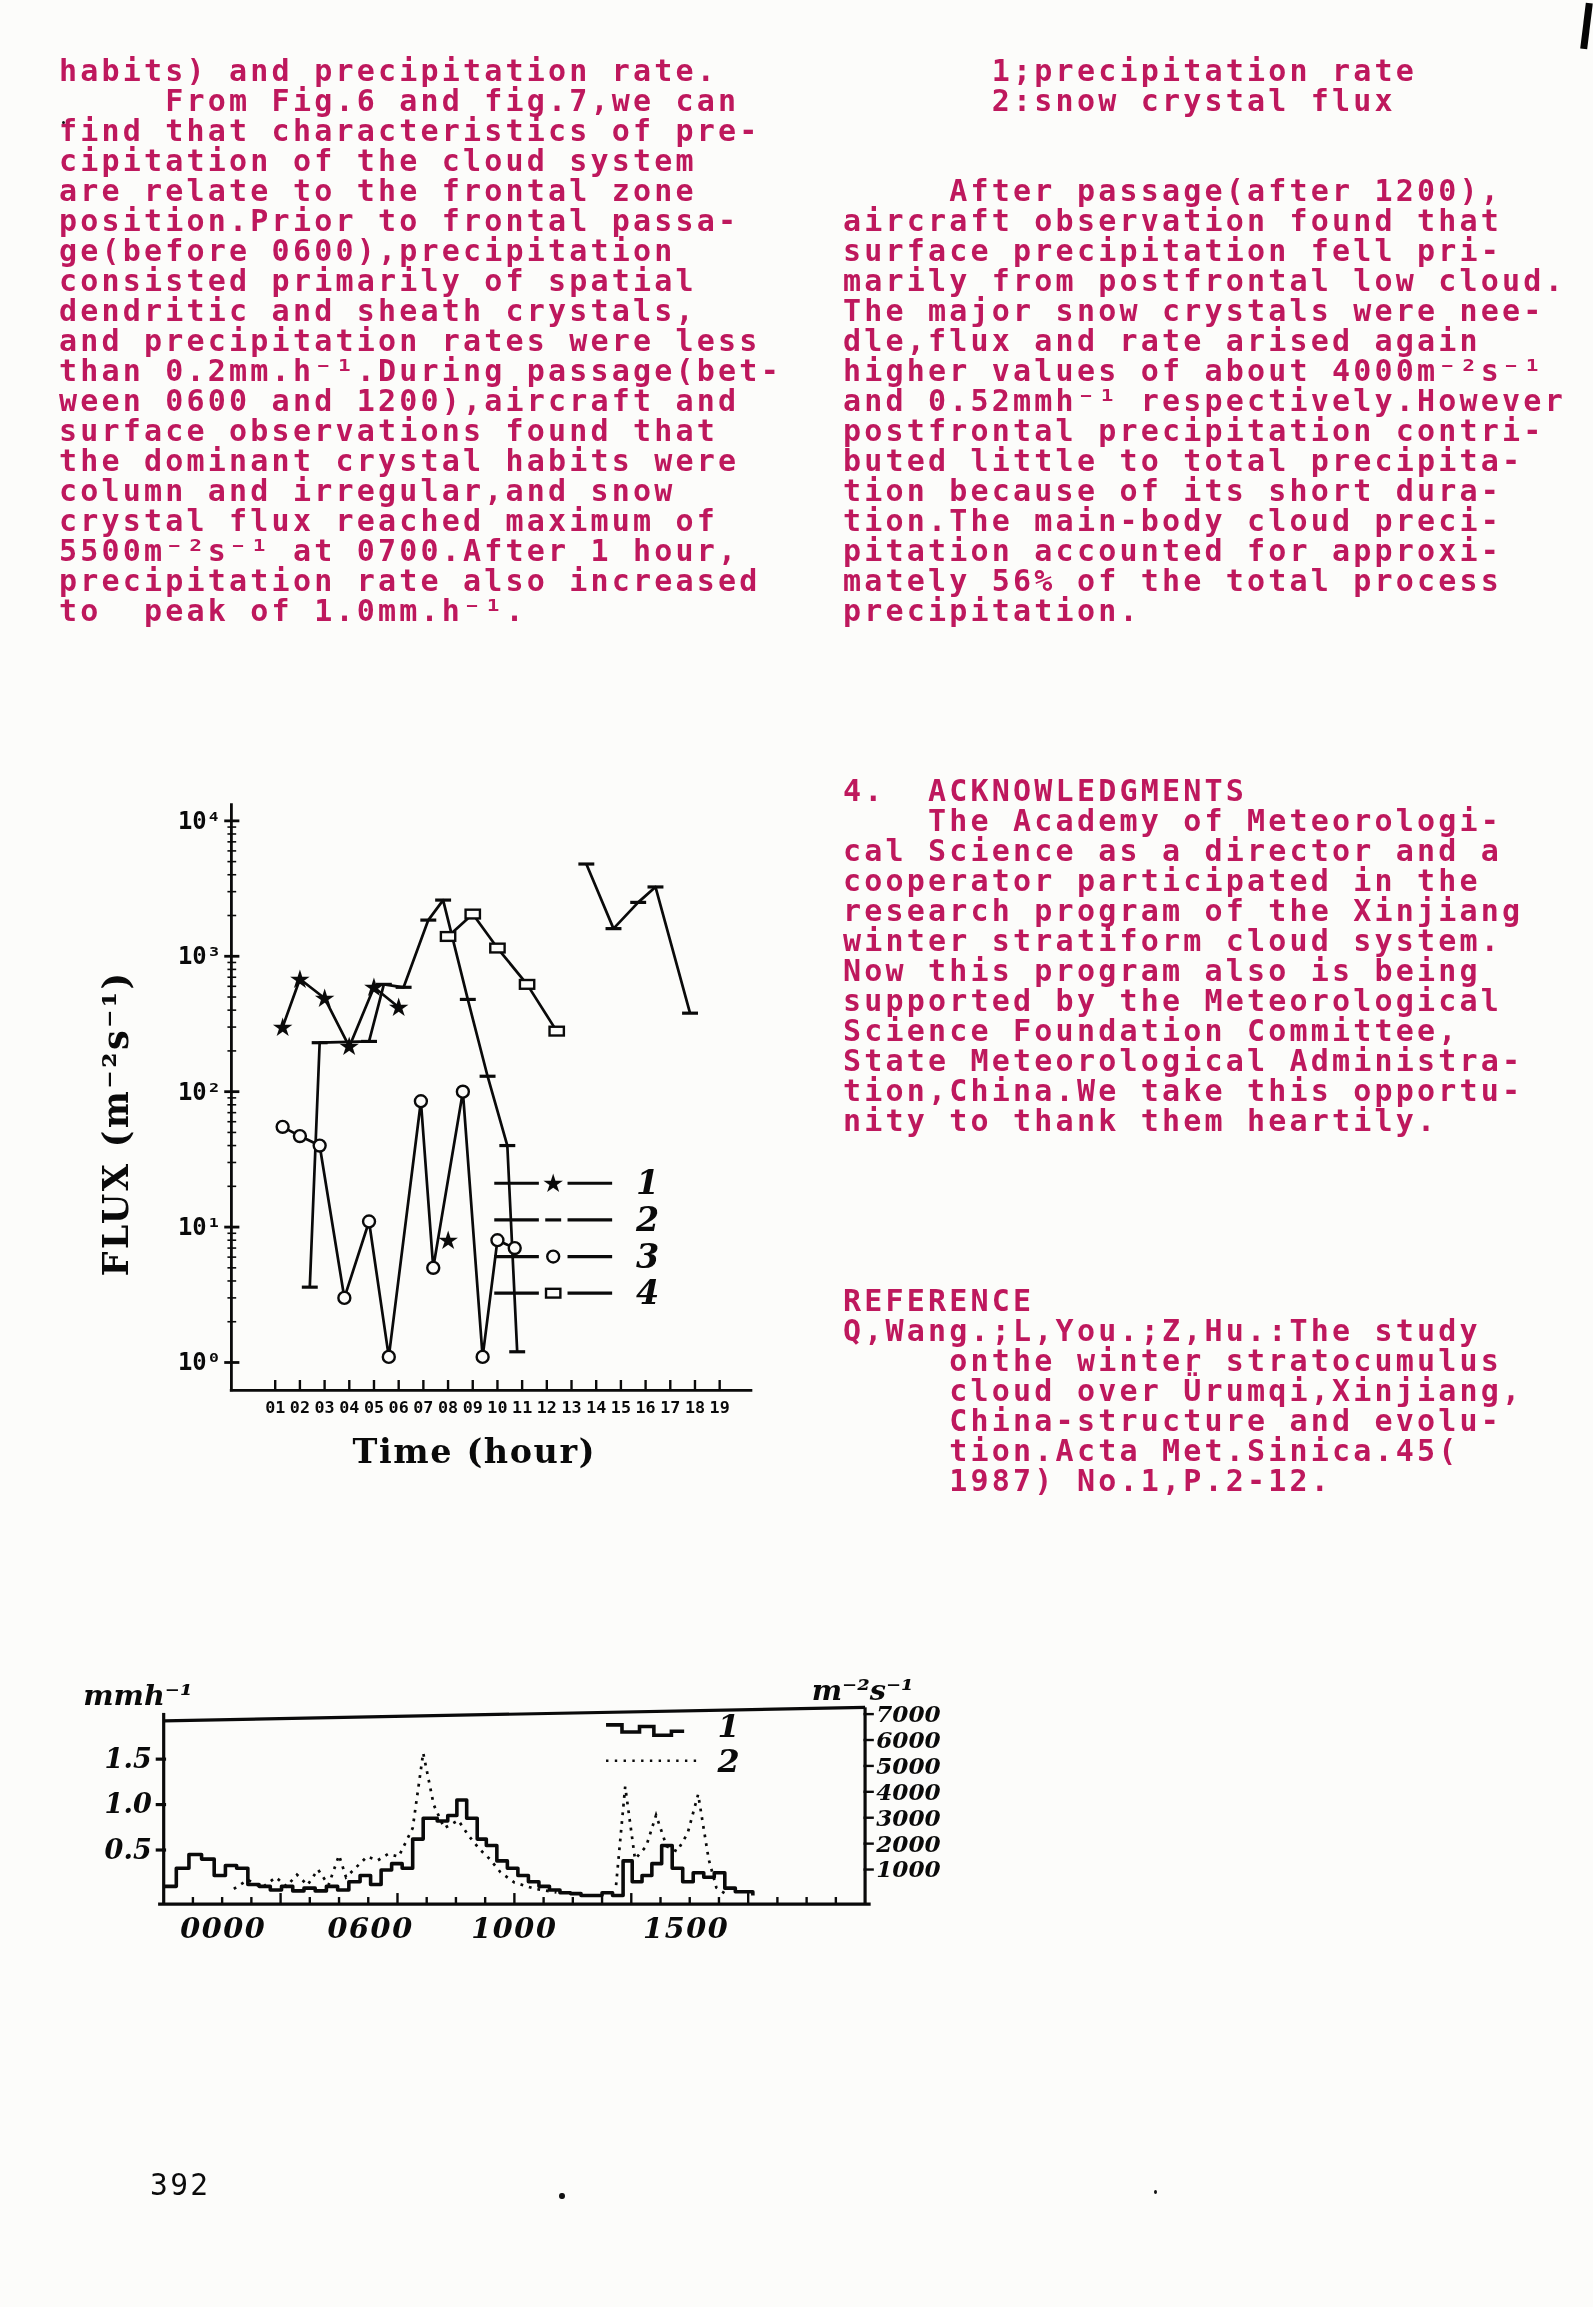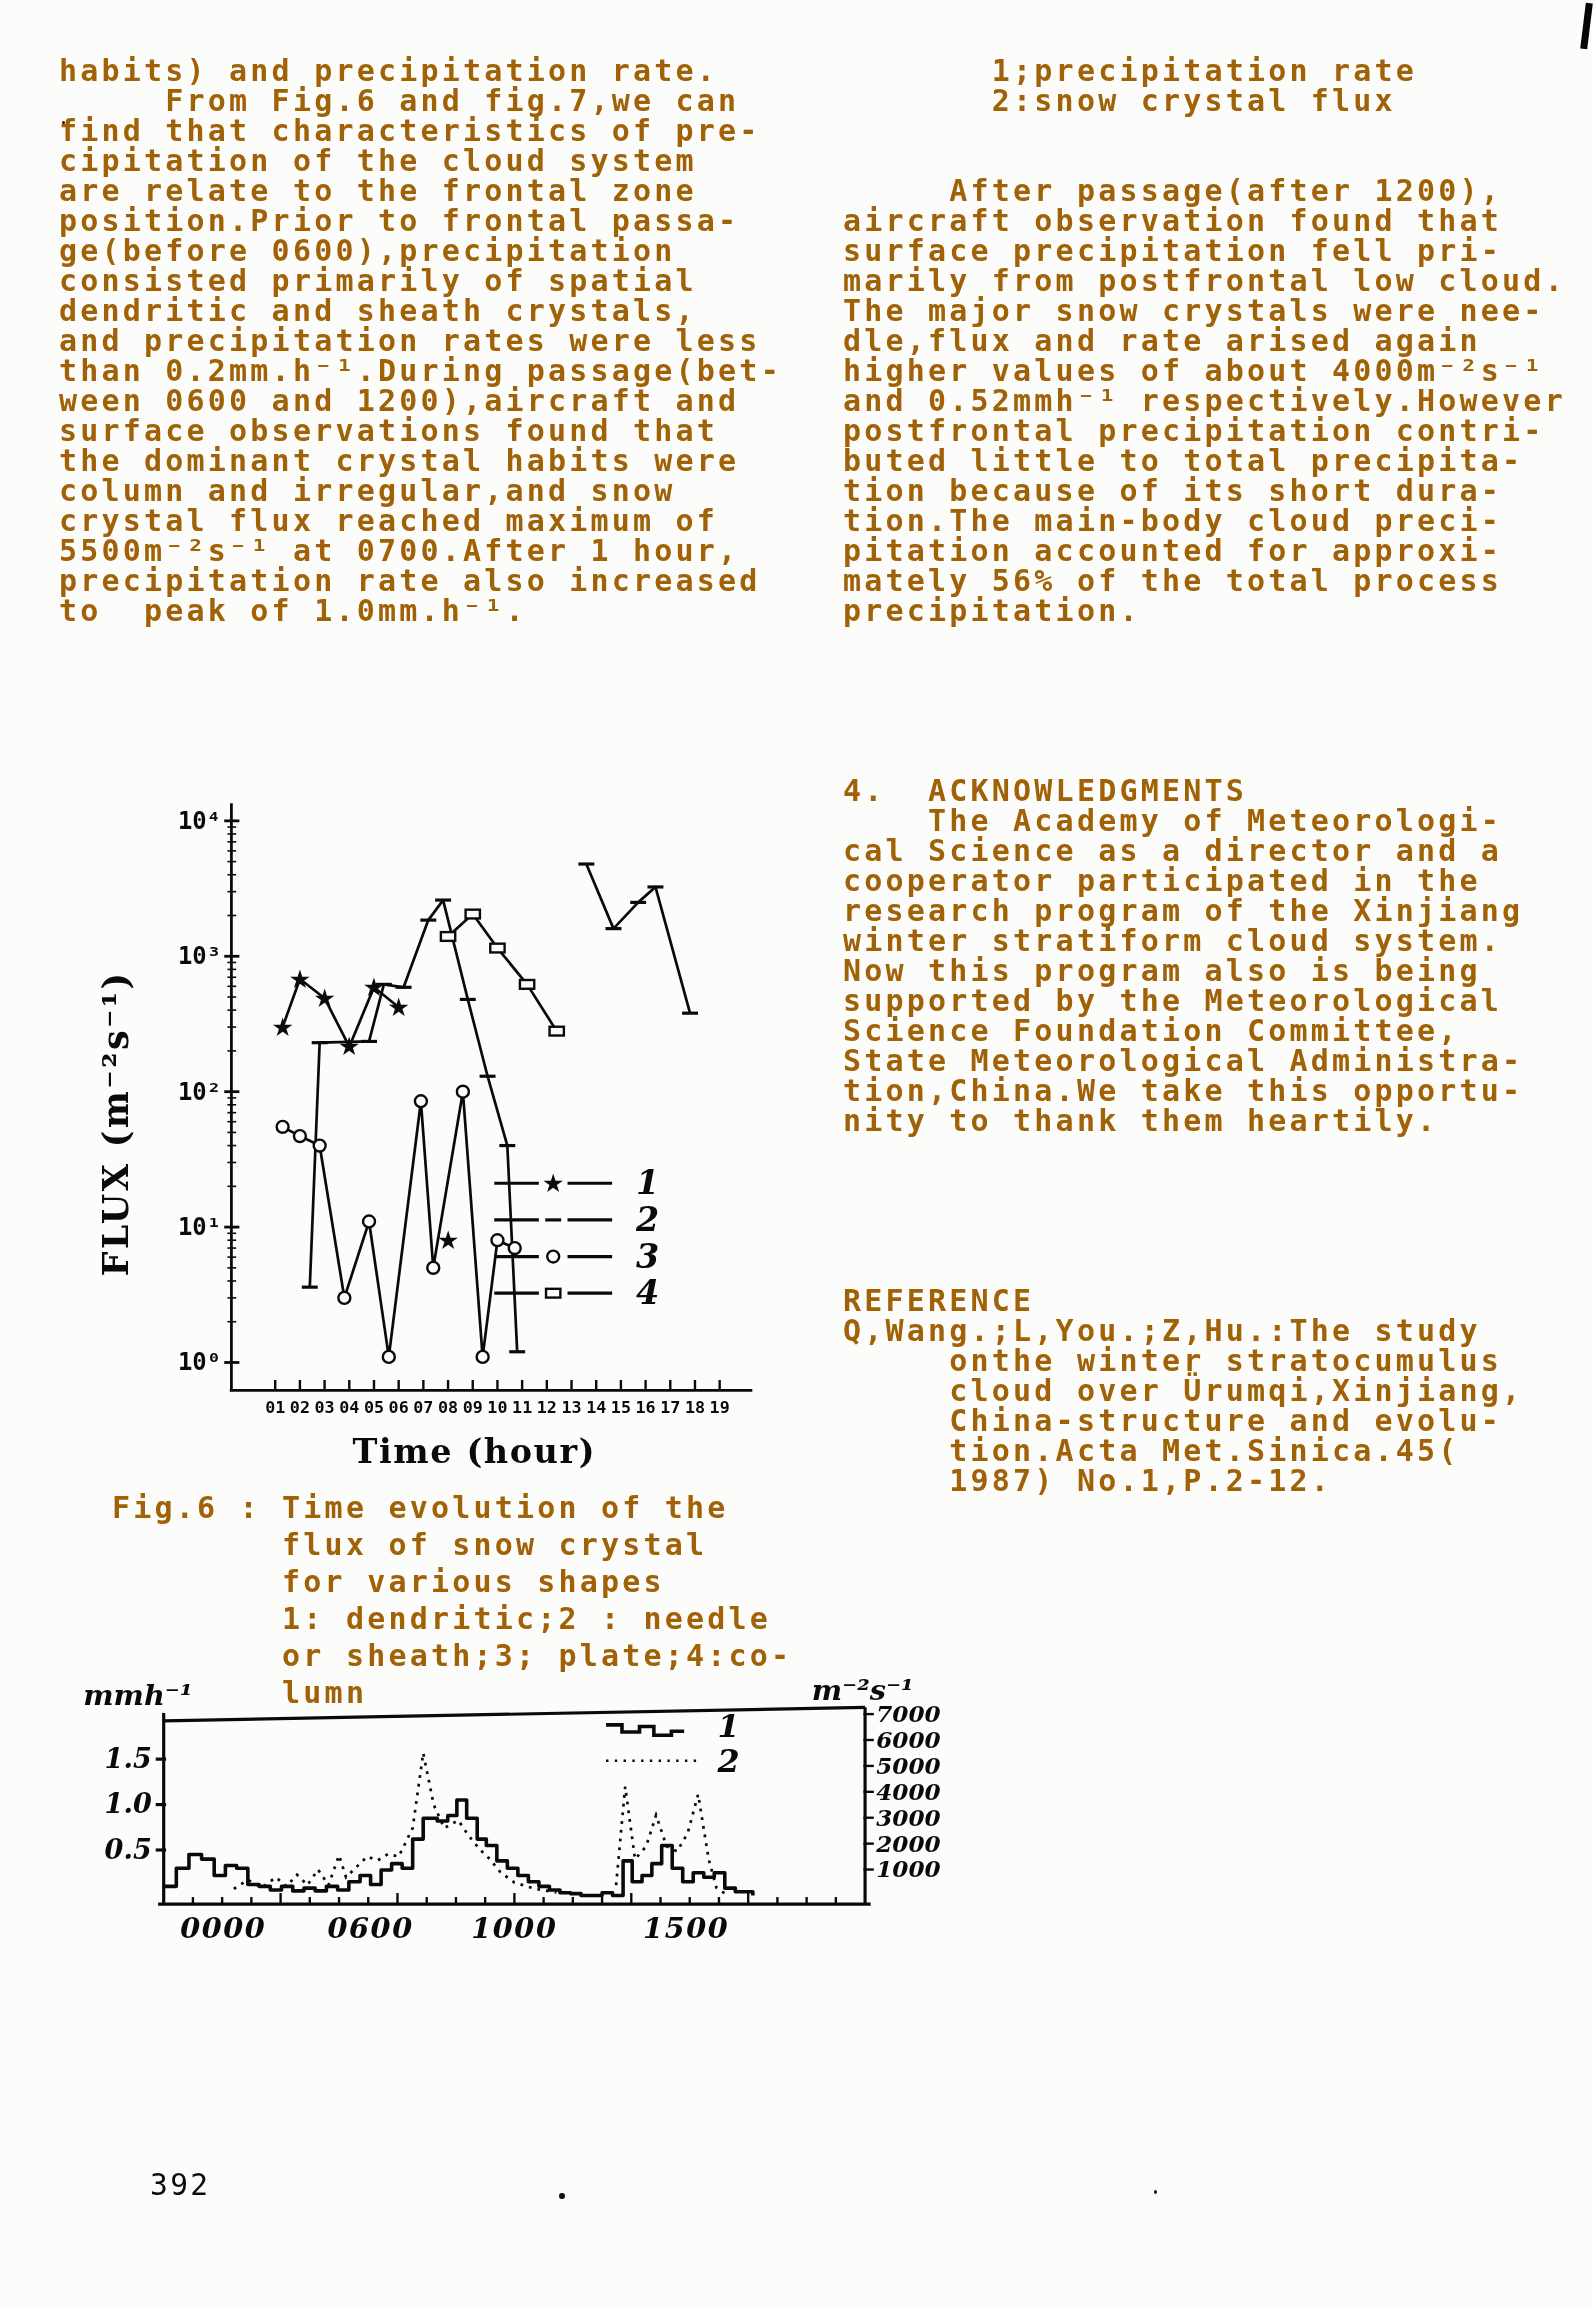--- a/index.html
+++ b/index.html
@@ -1,20 +1,20 @@
 <!DOCTYPE html>
 <html style="font-size:12.8px"><head>
 <meta charset="utf-8">
 <style>
   html,body{margin:0;padding:0;background:#777;}
   #page{position:relative;width:1594px;height:2307px;background:#fcfcfa;color:#0b0b0b;overflow:hidden;
         font-family:"DejaVu Sans Mono",monospace;}
   pre.body{position:absolute;margin:0;white-space:pre;
         font-family:"DejaVu Sans Mono",monospace;font-weight:700;
-        font-size:30px;line-height:30px;letter-spacing:3.2px;color:#a16207;}
+        font-size:30px;line-height:30px;letter-spacing:3.2px;color:#be185d;}
   pre.cap{line-height:37px;}
   .pgnum{position:absolute;font-family:"DejaVu Sans Mono",monospace;font-weight:400;
         font-size:29.5px;letter-spacing:2.4px;}
   svg{position:absolute;overflow:visible;}
   svg text{fill:#0a0a0a;}
   .dot{position:absolute;background:#111;border-radius:50%;}
   .mark{position:absolute;background:#050505;}
 </style>
 </head>
 <body>
@@ -247,26 +247,20 @@
         <circle cx="574" cy="597" r="7.5" fill="#fcfcfa" stroke="#0a0a0a" stroke-width="3"></circle>
         <line x1="592" y1="597" x2="648" y2="597" stroke="#0a0a0a" stroke-width="4"></line>
         <text x="678" y="611" font-size="42" font-style="italic" font-weight="bold" font-family="&quot;DejaVu Serif&quot;,serif">3</text>
         <line x1="500" y1="643" x2="556" y2="643" stroke="#0a0a0a" stroke-width="4"></line>
         <rect x="565" y="637.5" width="18" height="11" fill="#fcfcfa" stroke="#0a0a0a" stroke-width="3"></rect>
         <line x1="592" y1="643" x2="648" y2="643" stroke="#0a0a0a" stroke-width="4"></line>
         <text x="678" y="657" font-size="42" font-style="italic" font-weight="bold" font-family="&quot;DejaVu Serif&quot;,serif">4</text>
       </g>
     </svg>
 
-  <pre class="body cap" style="left:112px;top:1489px;">Fig.6 : Time evolution of the
-        flux of snow crystal
-        for various shapes
-        1: dendritic;2 : needle
-        or sheath;3; plate;4:co-
-        lumn</pre>
 
   <svg style="left:80px;top:1681px;" width="805" height="287" viewBox="0 0 1010 360">
       <g stroke="#0a0a0a" fill="none">
         <line x1="105" y1="40" x2="105" y2="281" stroke-width="4"></line>
         <line x1="98" y1="280" x2="992" y2="280" stroke-width="4"></line>
         <line x1="985" y1="33" x2="985" y2="281" stroke-width="4"></line>
         <line x1="105" y1="50" x2="985" y2="33" stroke-width="4"></line>
       </g>
       <g>
         <line x1="95" y1="212" x2="108" y2="212" stroke="#0a0a0a" stroke-width="4"></line>

